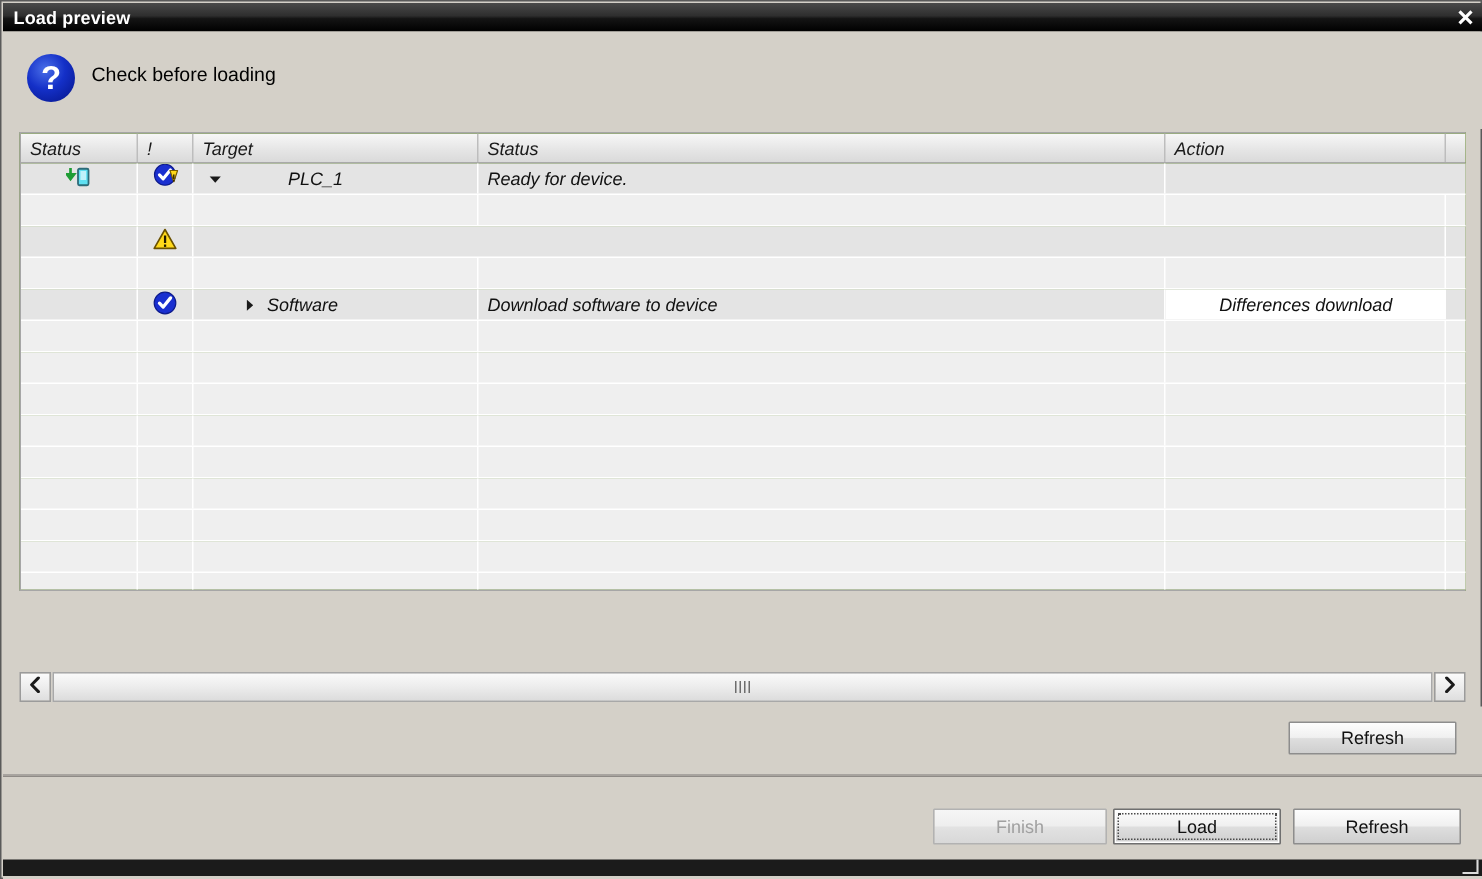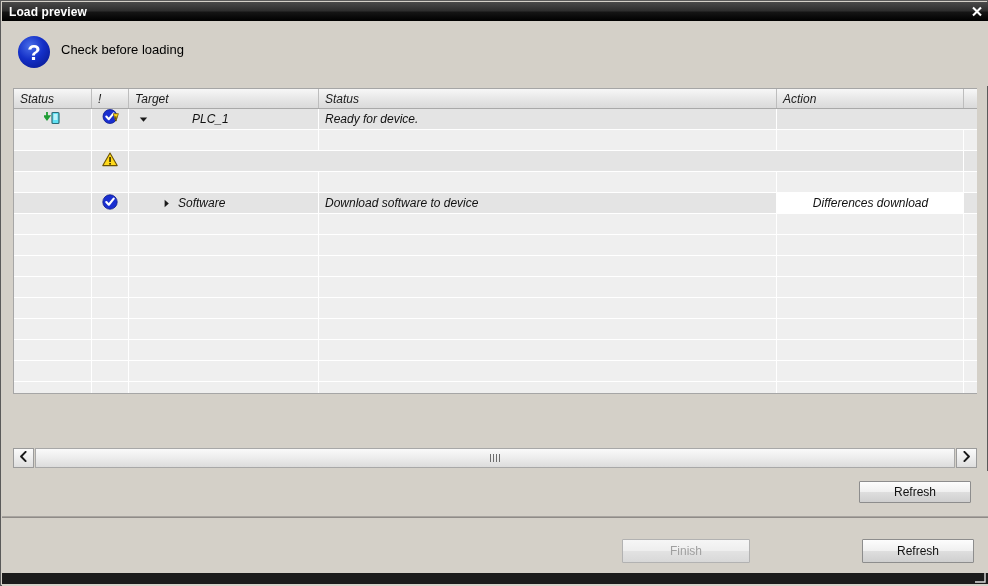--- a/index.html
+++ b/index.html
@@ -247,21 +247,21 @@
     border-top: 1px solid #a8a4a0;
   }
   #footer-sep {
     position: absolute;
     left: 0; top: 0; width: 986px; height: 1px;
     background: #8f8b87;
   }
   #btn-finish {
     position: absolute;
     left: 620px; top: 22px;
-    width: 128px; height: 24px; text-align: center;
+    width: 116px; height: 24px; text-align: center;
   }
   #btn-load {
     position: absolute;
     left: 740px; top: 22px;
     width: 112px; height: 24px;
   }
   #btn-cancel {
     position: absolute;
     left: 860px; top: 22px;
     width: 112px; height: 24px;
@@ -531,20 +531,24 @@
       </span>
     </div>
   </div>
 
   <div id="refresh-row"></div>
   <div class="btn" id="btn-refresh">Refresh</div>
 
   <div id="footer">
     <div id="footer-sep"></div>
     <div class="btn disabled" id="btn-finish">Finish</div>
+    <div class="btn focused" id="btn-load" style="position:absolute;">
+      <span>Load</span>
+      <span class="focus-ring"></span>
+    </div>
     <div class="btn" id="btn-cancel">Refresh</div>
   </div>
 
   <div id="bottom-strip">
     <span id="resize-grip">
       <svg width="12" height="11" viewBox="0 0 12 11">
         <path d="M11 1 L11 10 L1 10" stroke="#dcdcdc" stroke-width="1.4" fill="none"></path>
       </svg>
     </span>
   </div>

